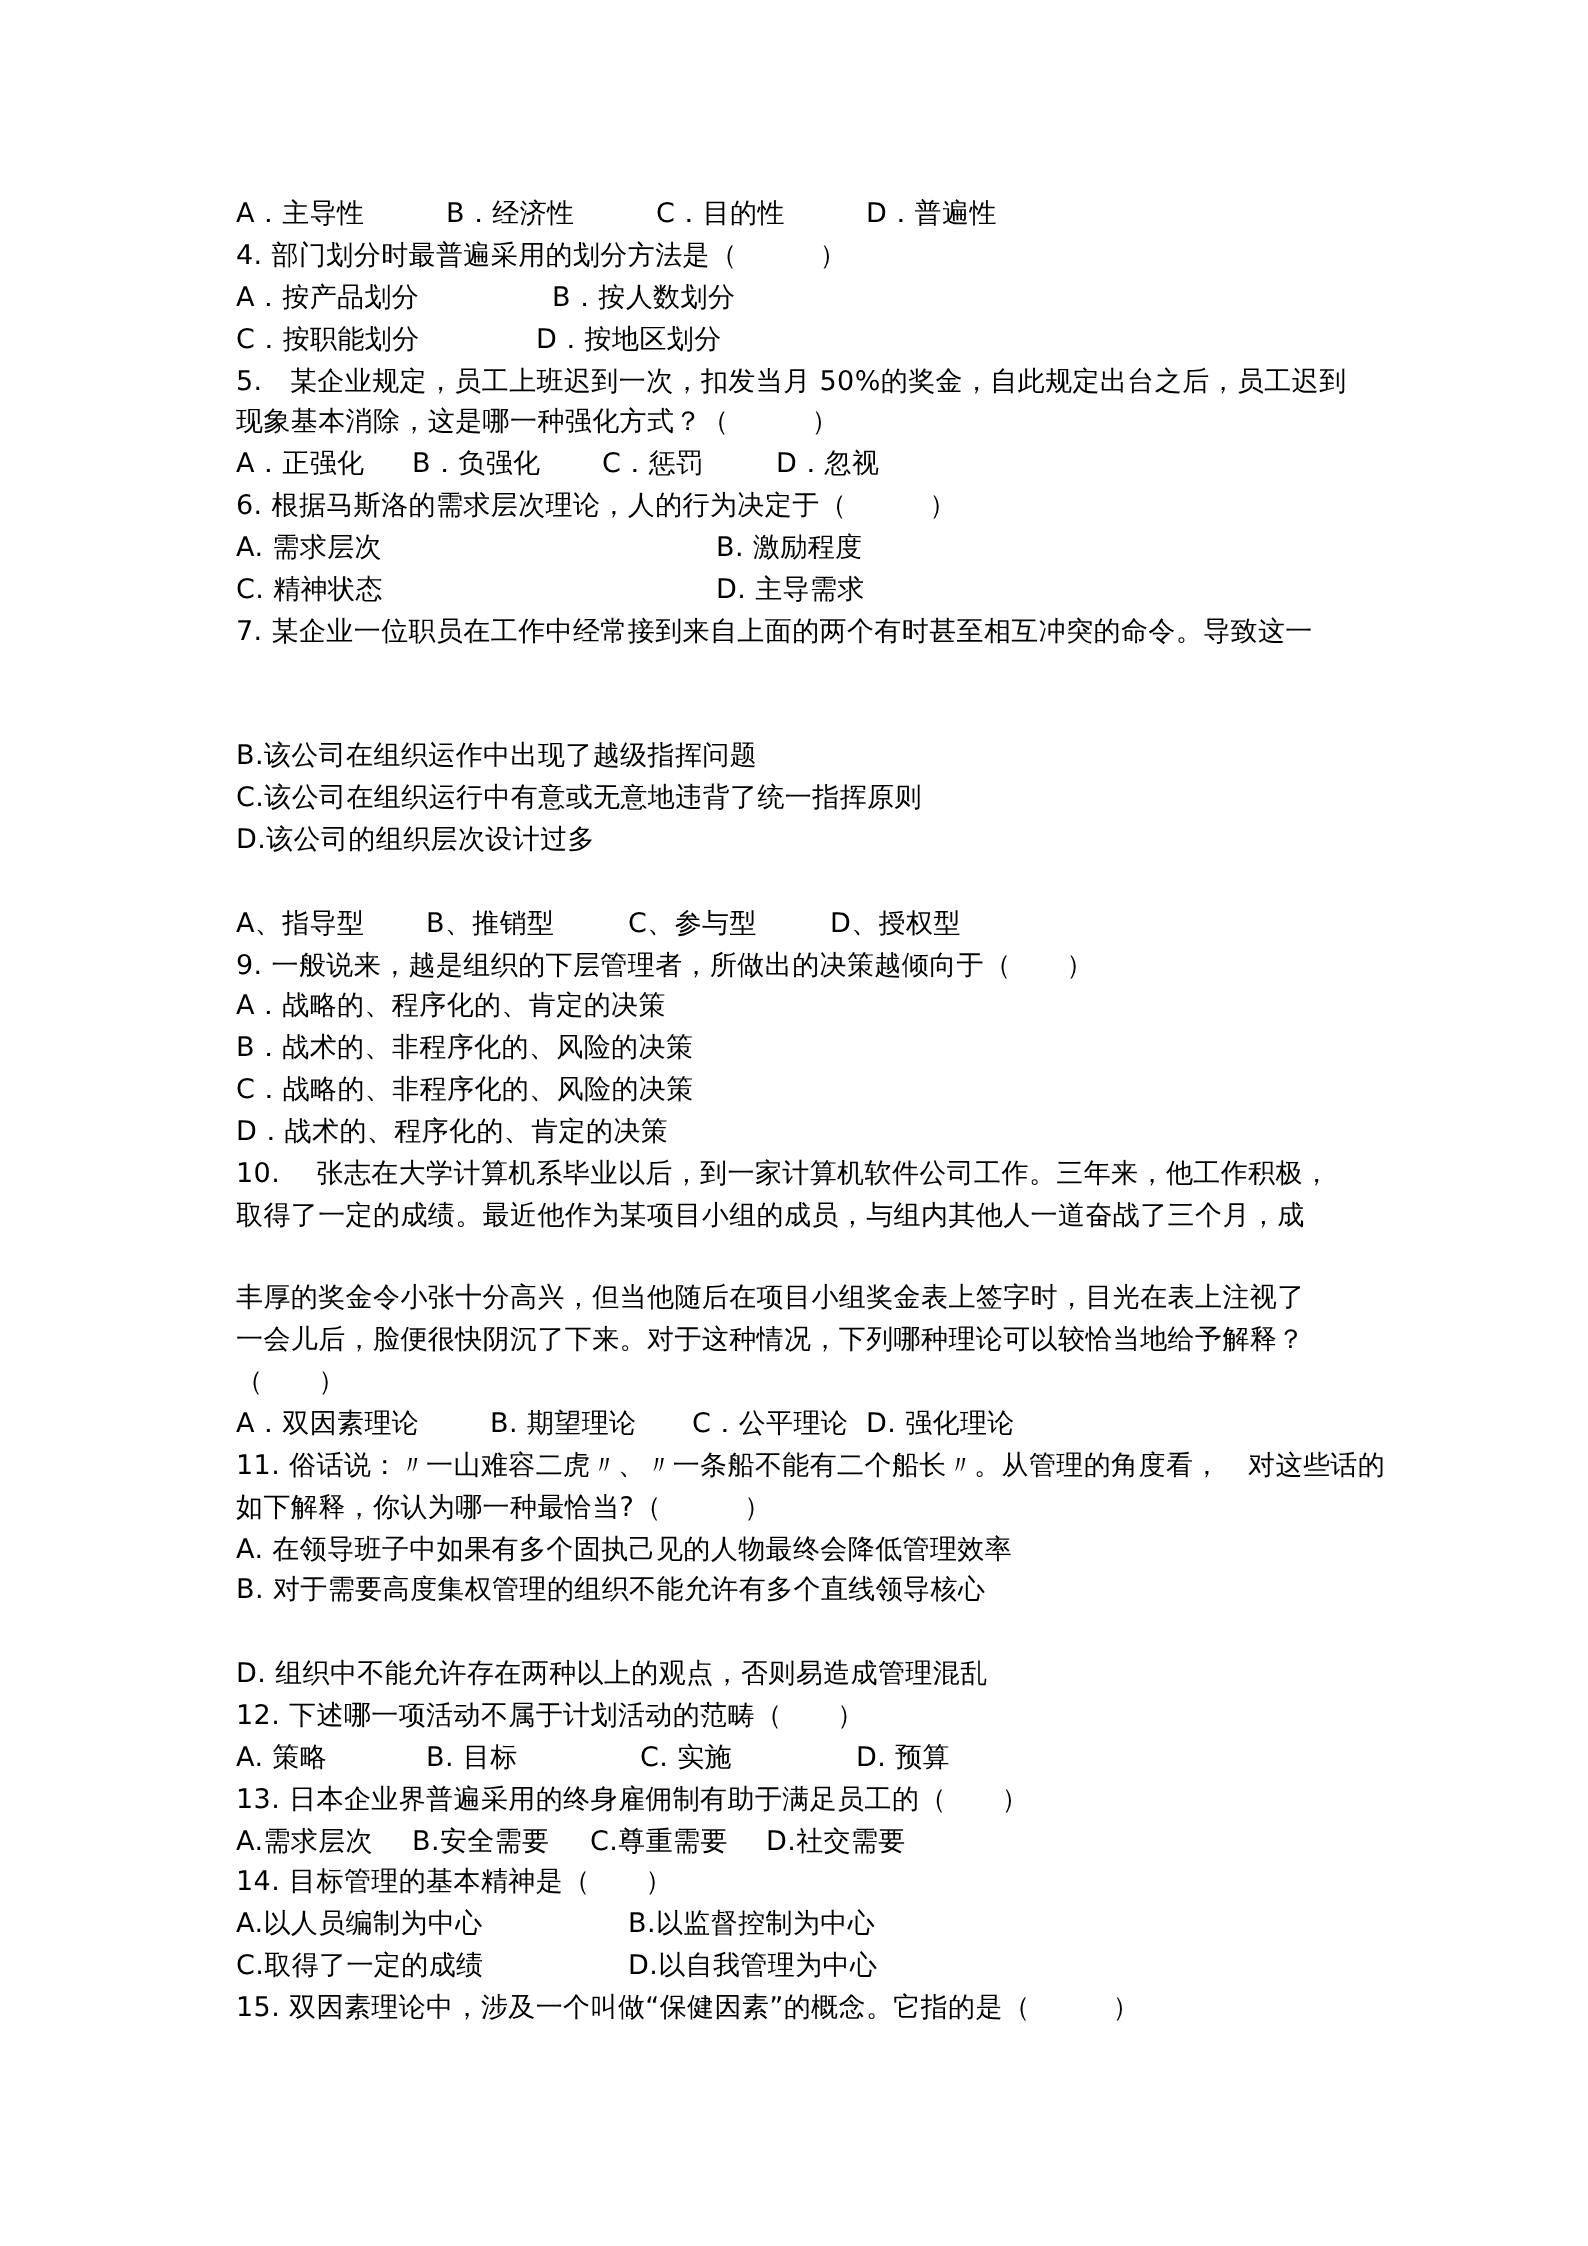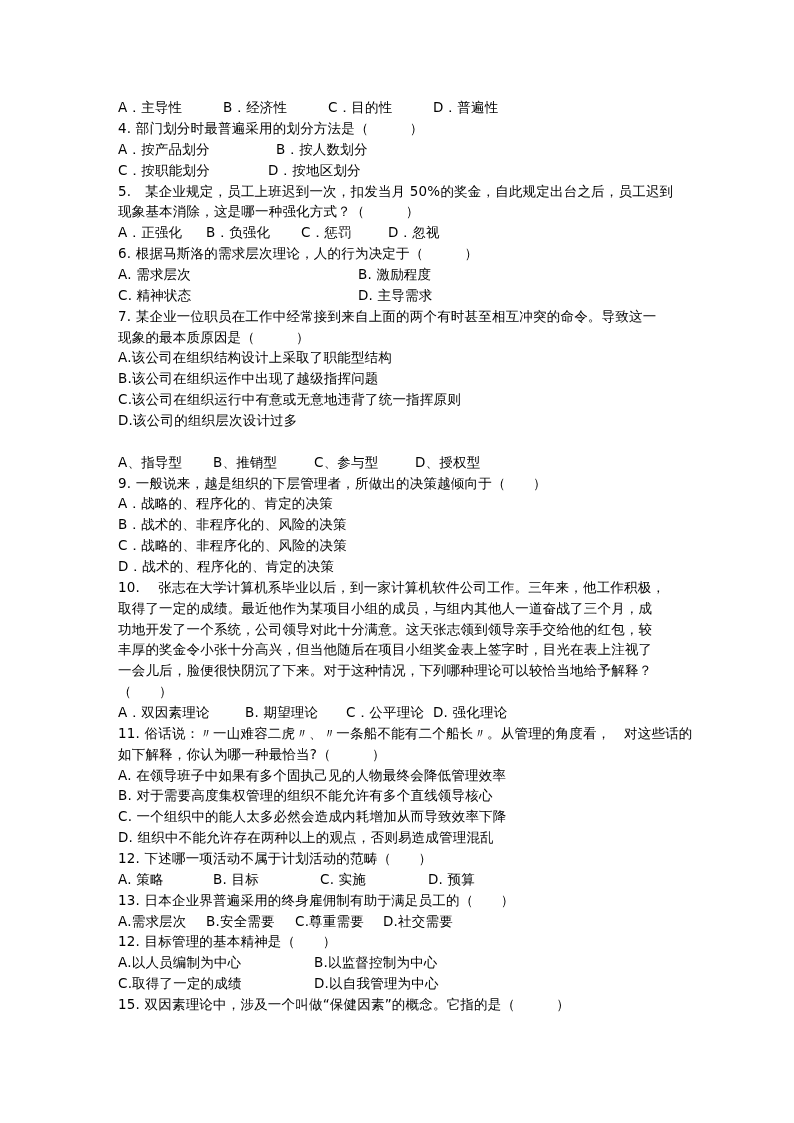--- a/index.html
+++ b/index.html
@@ -44,76 +44,72 @@
   <div class="ln" style="top:264px">
     <span class="opt" style="left:0">A. 需求层次</span>
     <span class="opt" style="left:240px">B. 激励程度</span>
   </div>
   <div class="ln" style="top:285px">
     <span class="opt" style="left:0">C. 精神状态</span>
     <span class="opt" style="left:240px">D. 主导需求</span>
   </div>
 
   <div class="ln" style="top:306px">7. 某企业一位职员在工作中经常接到来自上面的两个有时甚至相互冲突的命令。导致这一</div>
-  <div class="ln" style="top:327px">现象的最本质原因是（　　　）</div>
-  <div class="ln" style="top:347px">A.该公司在组织结构设计上采取了职能型结构</div>
   <div class="ln" style="top:368px">B.该公司在组织运作中出现了越级指挥问题</div>
   <div class="ln" style="top:389px">C.该公司在组织运行中有意或无意地违背了统一指挥原则</div>
   <div class="ln" style="top:410px">D.该公司的组织层次设计过多</div>
 
   <div class="ln" style="top:452px">
     <span class="opt" style="left:0">A、指导型</span>
     <span class="opt" style="left:95px">B、推销型</span>
     <span class="opt" style="left:196px">C、参与型</span>
     <span class="opt" style="left:297px">D、授权型</span>
   </div>
 
   <div class="ln" style="top:473px">9. 一般说来，越是组织的下层管理者，所做出的决策越倾向于（　　）</div>
   <div class="ln" style="top:493px">A．战略的、程序化的、肯定的决策</div>
   <div class="ln" style="top:514px">B．战术的、非程序化的、风险的决策</div>
   <div class="ln" style="top:535px">C．战略的、非程序化的、风险的决策</div>
   <div class="ln" style="top:556px">D．战术的、程序化的、肯定的决策</div>
 
   <div class="ln" style="top:577px">10.　 张志在大学计算机系毕业以后，到一家计算机软件公司工作。三年来，他工作积极，</div>
   <div class="ln" style="top:598px">取得了一定的成绩。最近他作为某项目小组的成员，与组内其他人一道奋战了三个月，成</div>
-  <div class="ln" style="top:619px">功地开发了一个系统，公司领导对此十分满意。这天张志领到领导亲手交给他的红包，较</div>
   <div class="ln" style="top:660px">一会儿后，脸便很快阴沉了下来。对于这种情况，下列哪种理论可以较恰当地给予解释？</div>
   <div class="ln" style="top:639px">丰厚的奖金令小张十分高兴，但当他随后在项目小组奖金表上签字时，目光在表上注视了</div>
   <div class="ln" style="top:681px">（　　）</div>
   <div class="ln" style="top:702px">
     <span class="opt" style="left:0">A．双因素理论</span>
     <span class="opt" style="left:127px">B. 期望理论</span>
     <span class="opt" style="left:228px">C．公平理论</span>
     <span class="opt" style="left:315px">D. 强化理论</span>
   </div>
 
   <div class="ln" style="top:723px">11. 俗话说：〃一山难容二虎〃、〃一条船不能有二个船长〃。从管理的角度看，　对这些话的</div>
   <div class="ln" style="top:765px">A. 在领导班子中如果有多个固执己见的人物最终会降低管理效率</div>
   <div class="ln" style="top:744px">如下解释，你认为哪一种最恰当?（　　　）</div>
   <div class="ln" style="top:785px">B. 对于需要高度集权管理的组织不能允许有多个直线领导核心</div>
-  <div class="ln" style="top:806px">C. 一个组织中的能人太多必然会造成内耗增加从而导致效率下降</div>
   <div class="ln" style="top:827px">D. 组织中不能允许存在两种以上的观点，否则易造成管理混乱</div>
 
   <div class="ln" style="top:848px">12. 下述哪一项活动不属于计划活动的范畴（　　）</div>
   <div class="ln" style="top:869px">
     <span class="opt" style="left:0">A. 策略</span>
     <span class="opt" style="left:95px">B. 目标</span>
     <span class="opt" style="left:202px">C. 实施</span>
     <span class="opt" style="left:310px">D. 预算</span>
   </div>
 
   <div class="ln" style="top:890px">13. 日本企业界普遍采用的终身雇佣制有助于满足员工的（　　）</div>
   <div class="ln" style="top:911px">
     <span class="opt" style="left:0">A.需求层次</span>
     <span class="opt" style="left:88px">B.安全需要</span>
     <span class="opt" style="left:177px">C.尊重需要</span>
     <span class="opt" style="left:265px">D.社交需要</span>
   </div>
 
-  <div class="ln" style="top:931px">12. 目标管理的基本精神是（　　）</div>
+  <div class="ln" style="top:931px">14. 目标管理的基本精神是（　　）</div>
   <div class="ln" style="top:952px">
     <span class="opt" style="left:0">A.以人员编制为中心</span>
     <span class="opt" style="left:196px">B.以监督控制为中心</span>
   </div>
   <div class="ln" style="top:973px">
     <span class="opt" style="left:0">C.取得了一定的成绩</span>
     <span class="opt" style="left:196px">D.以自我管理为中心</span>
   </div>
 
   <div class="ln" style="top:994px">15. 双因素理论中，涉及一个叫做“保健因素”的概念。它指的是（　　　）</div>

